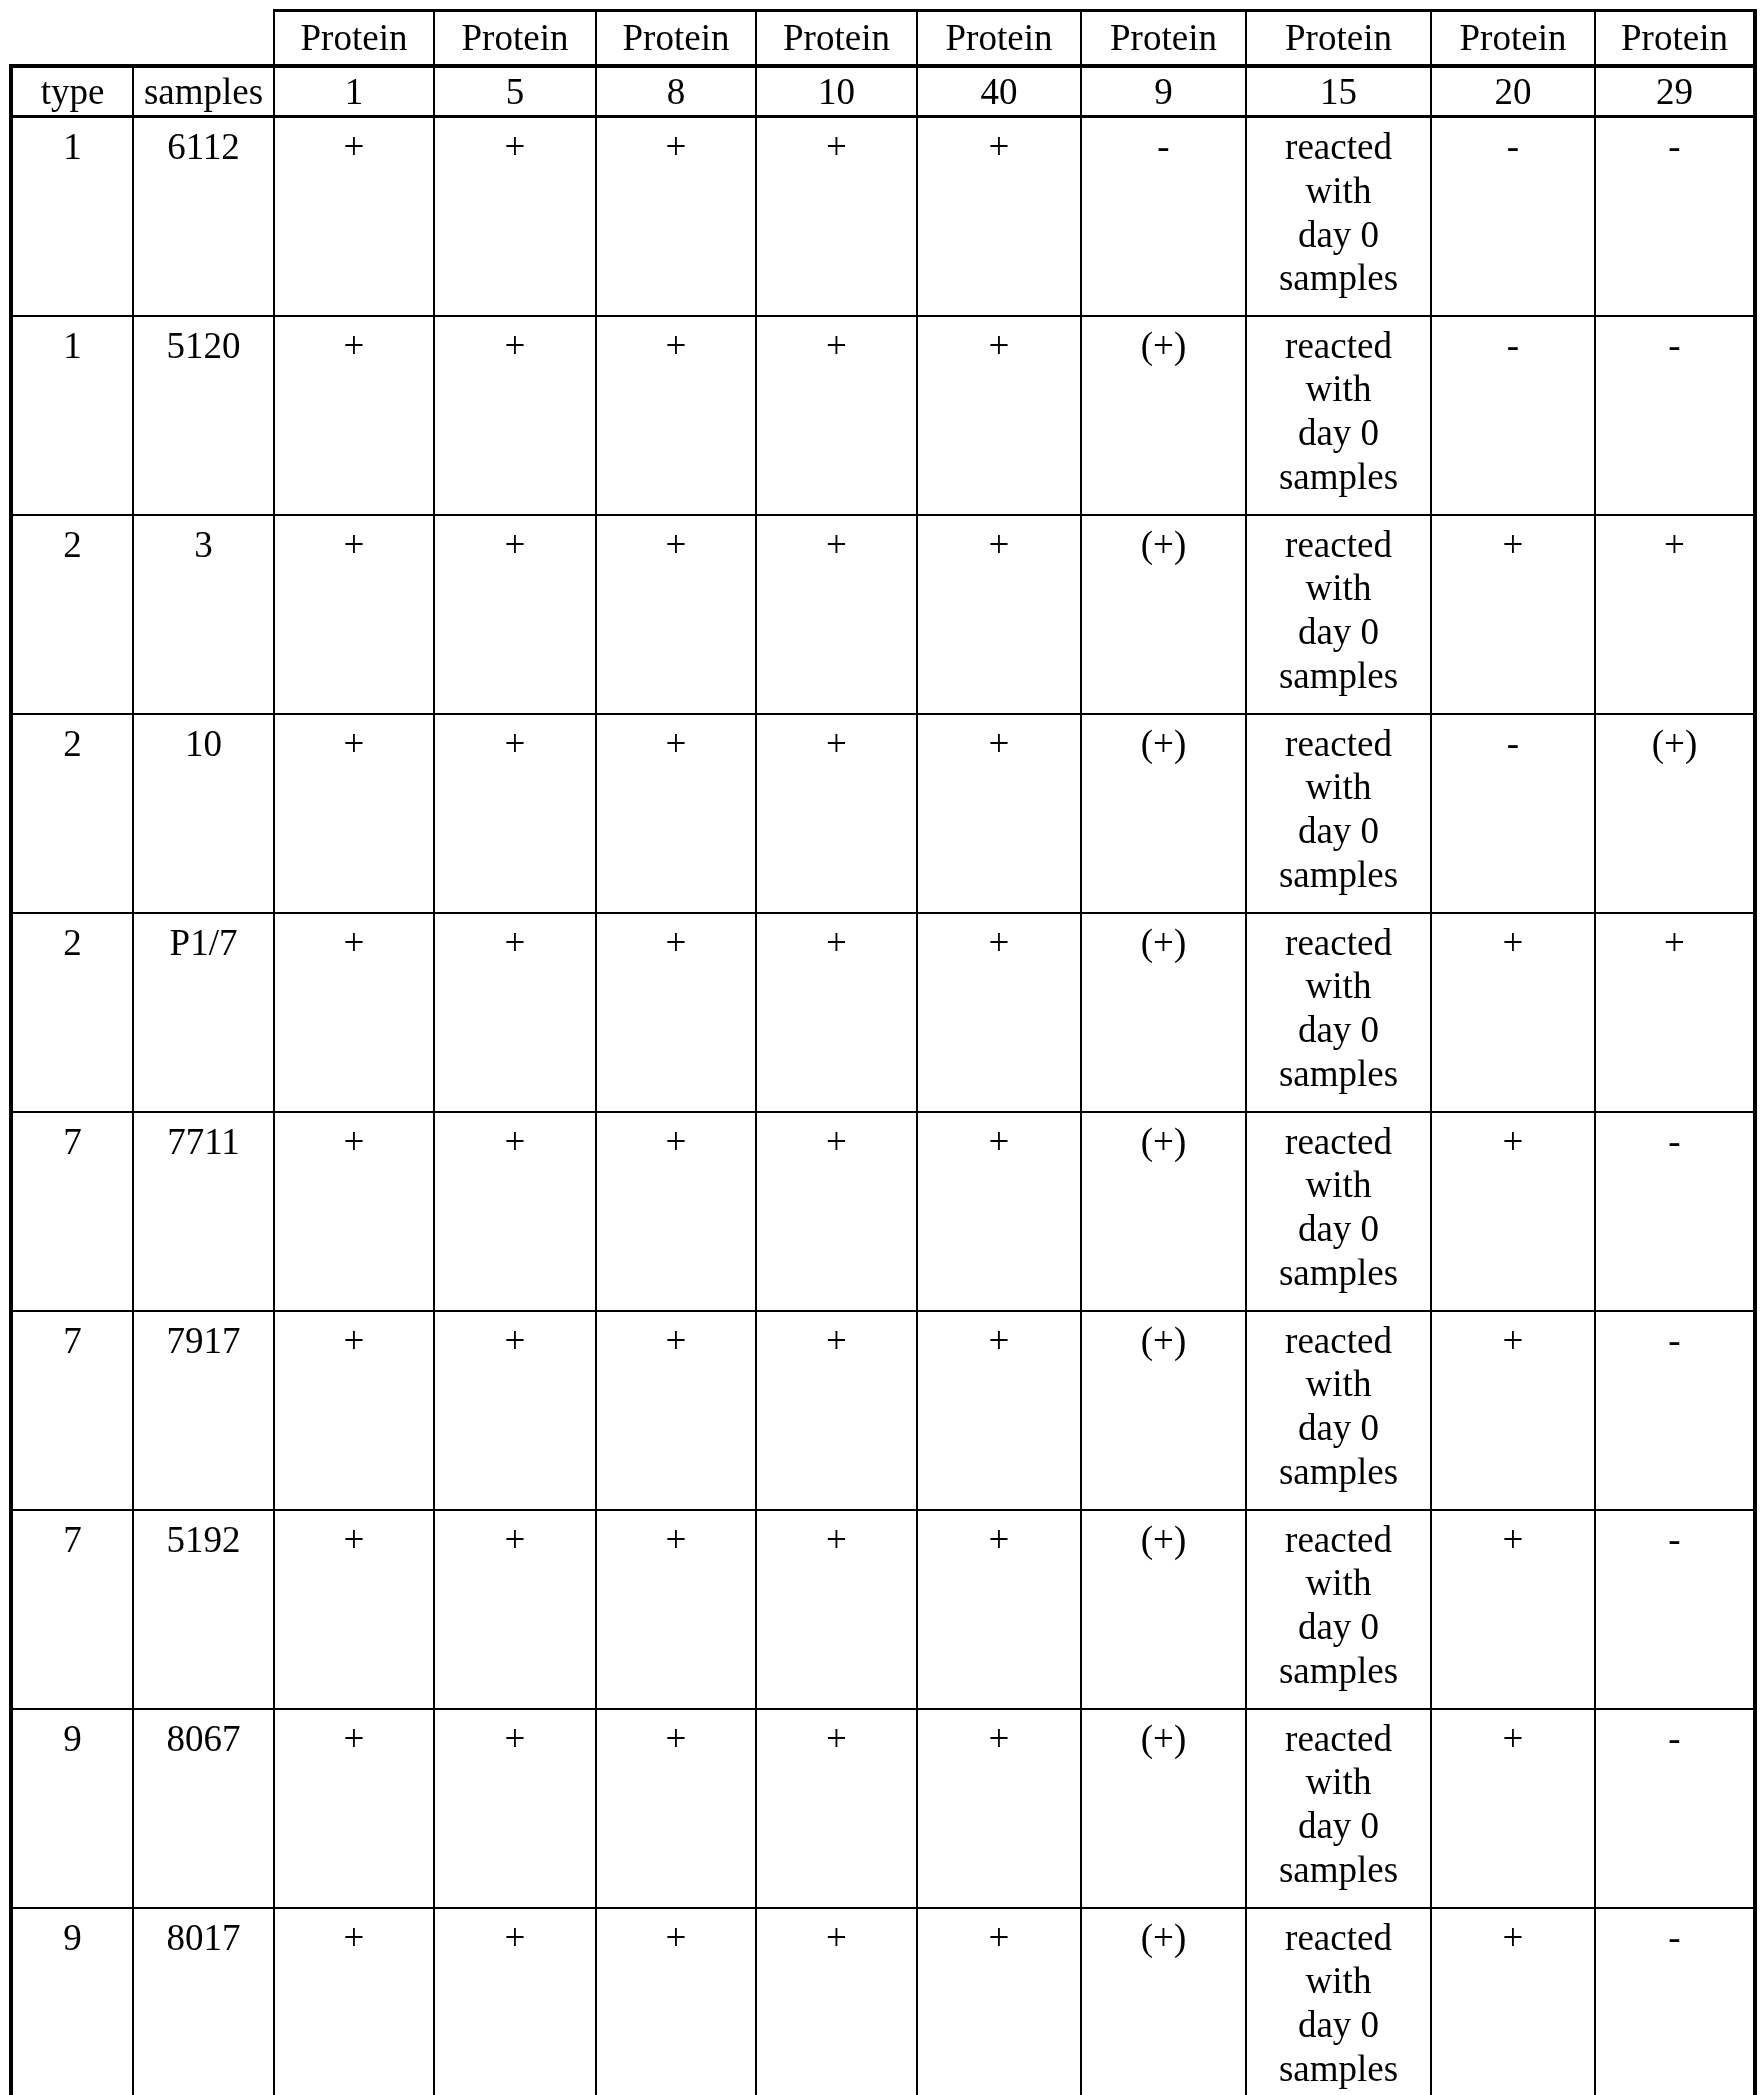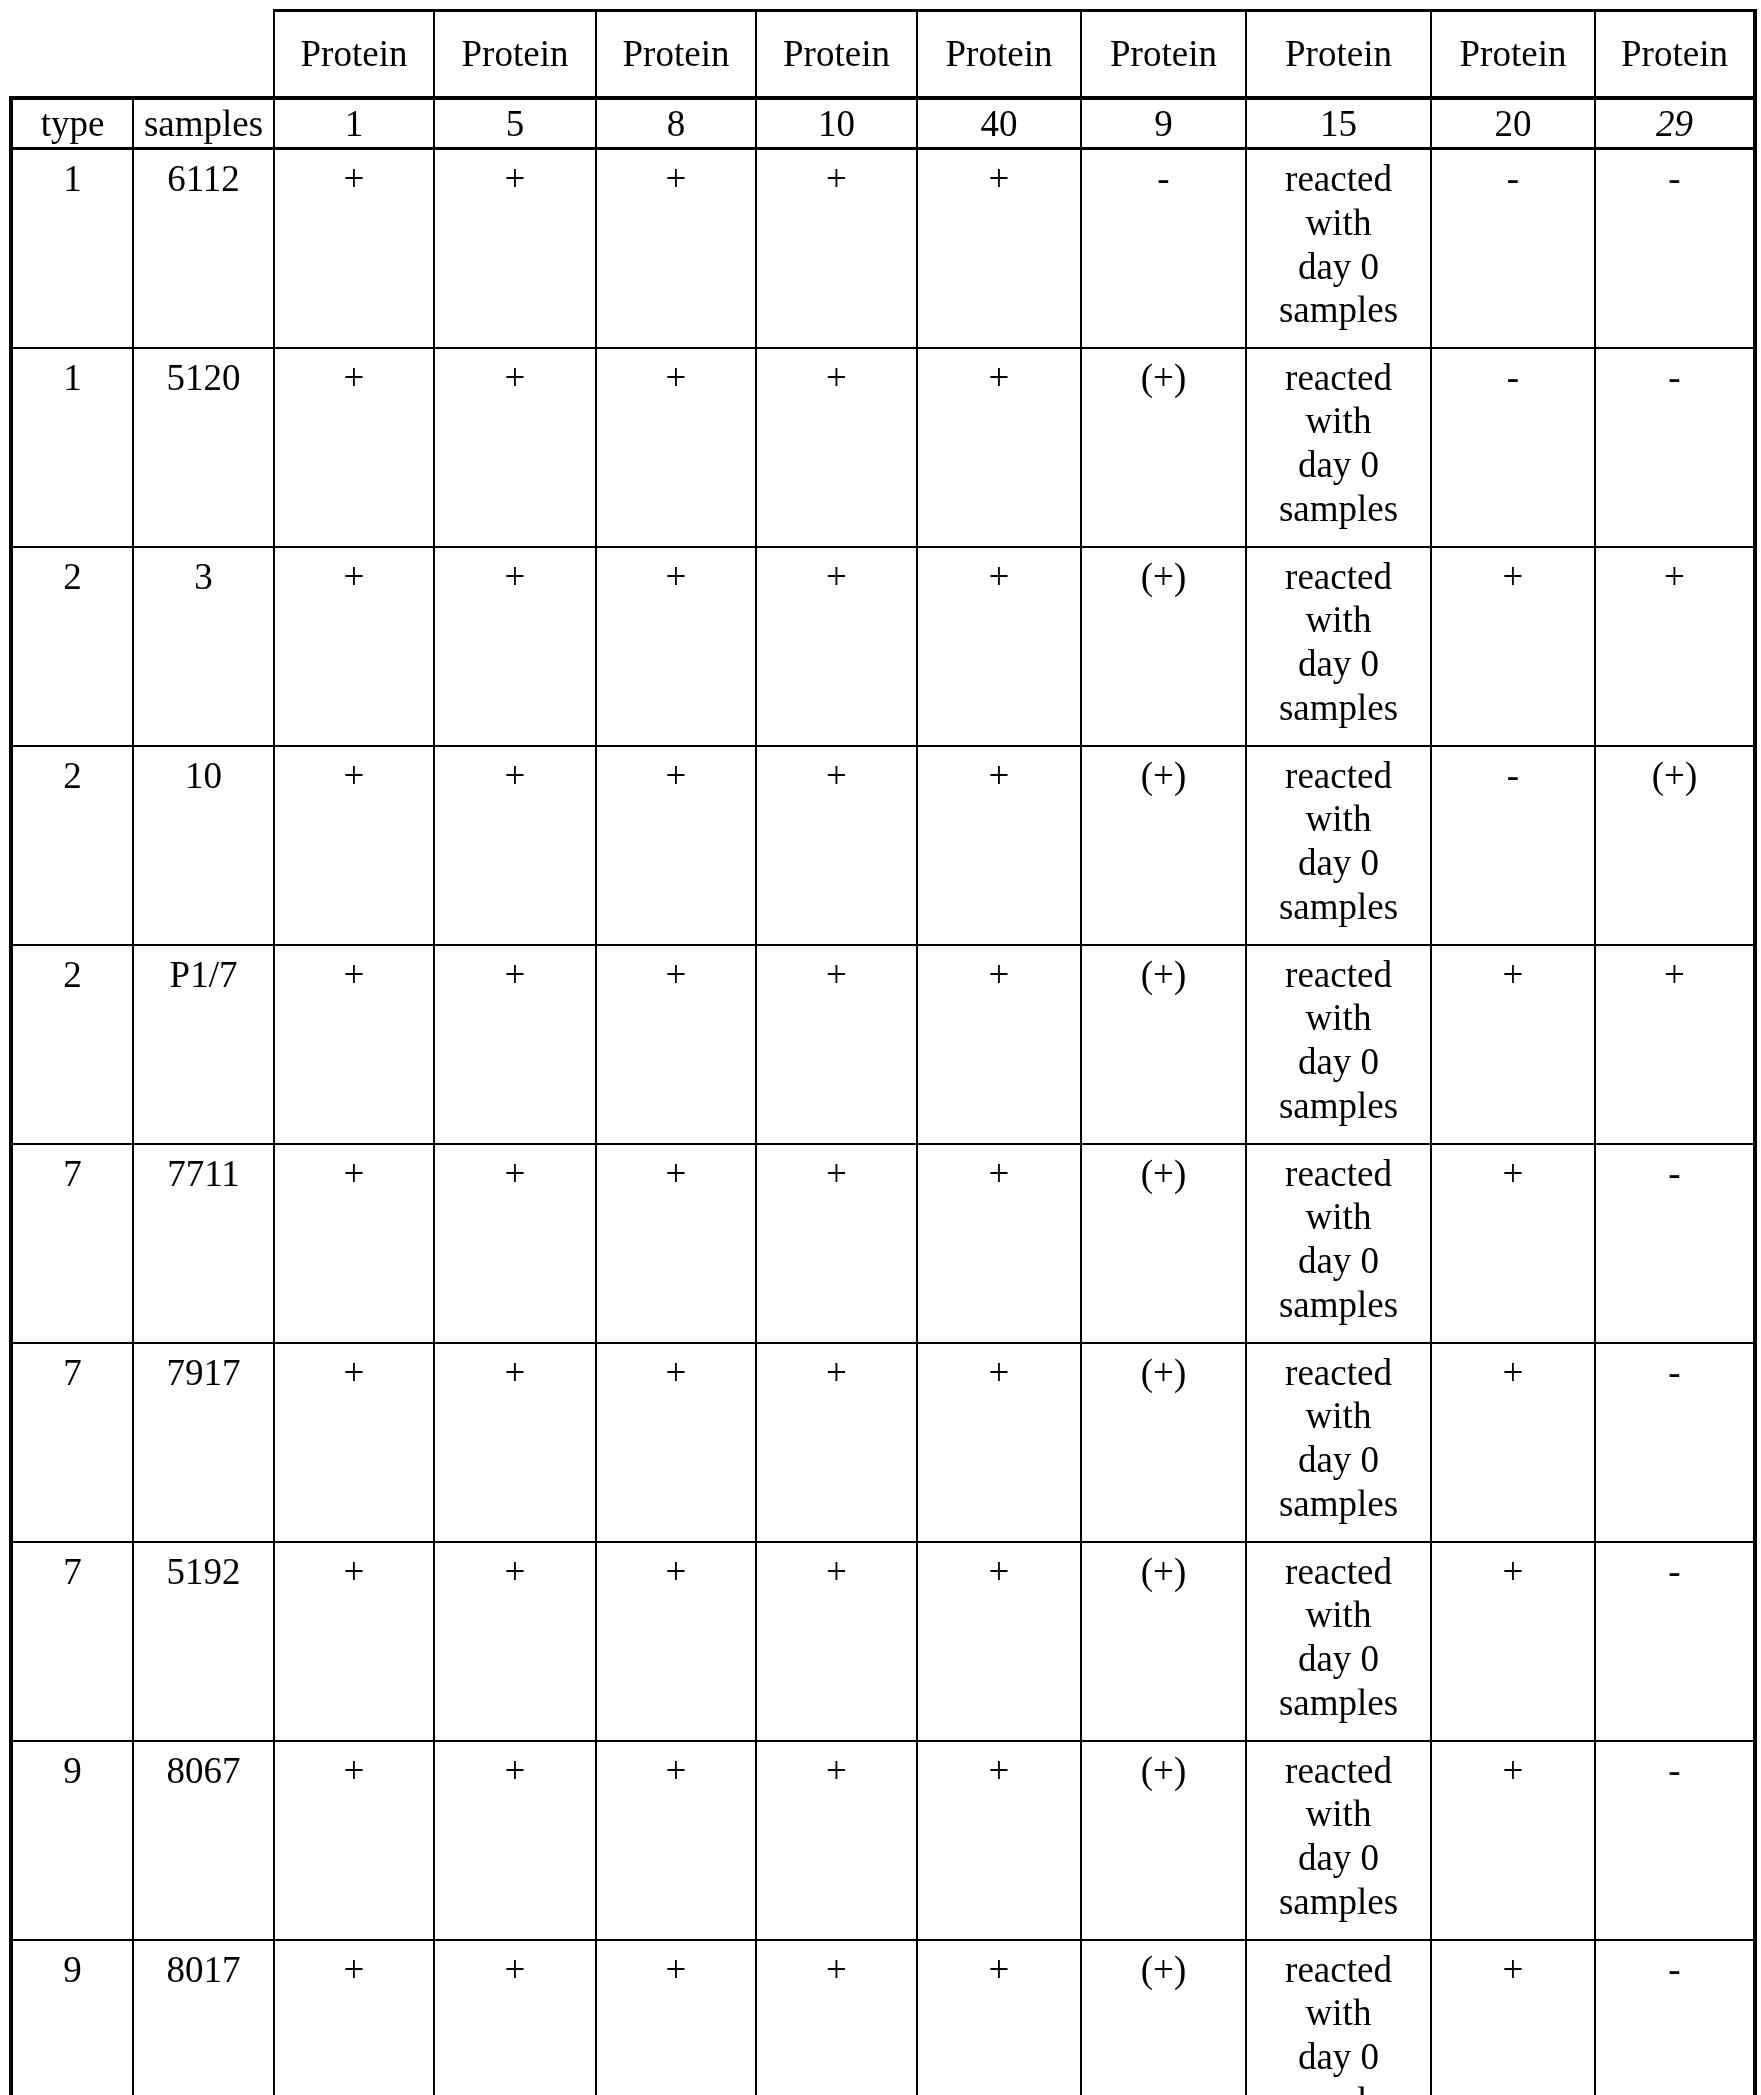--- a/index.html
+++ b/index.html
@@ -31,34 +31,34 @@
   
   td.blank-corner {
     border: none;
     background: #fff;
   }
   th.protein-group {
     border: 2.7px solid #000;
     border-top: 3.6px solid #000;
     height: 52px;
     vertical-align: middle;
-    padding: 16px;
+    padding: 0;
   }
   th.protein-group:last-child { border-right-width: 4.5px; }
   
   tr.num-row th {
     border: 2.7px solid #000;
     border-top: 4.5px solid #000;
     border-bottom: 3.6px solid #000;
     height: 47px;
     vertical-align: middle;
     padding: 0;
   }
   tr.num-row th:first-child { border-left-width: 4.5px; }
-  tr.num-row th:last-child  { border-right-width: 4.5px; font-style: italic; }
+  tr.num-row th:last-child  { border-right-width: 4.5px; }
   
   tbody tr { height: 199px; }
   tbody td {
     border: 2.7px solid #000;
     vertical-align: top;
     padding: 7.2px 3.6px 3.6px 3.6px;
   }
   tbody td:first-child { border-left-width: 4.5px; }
   tbody td:last-child  { border-right-width: 4.5px; }
   tbody tr:last-child td { border-bottom-width: 4.5px; }

